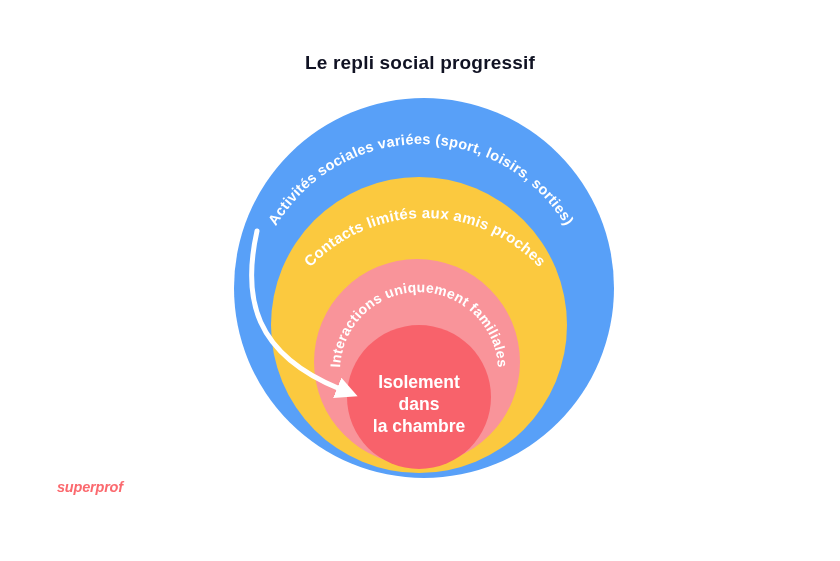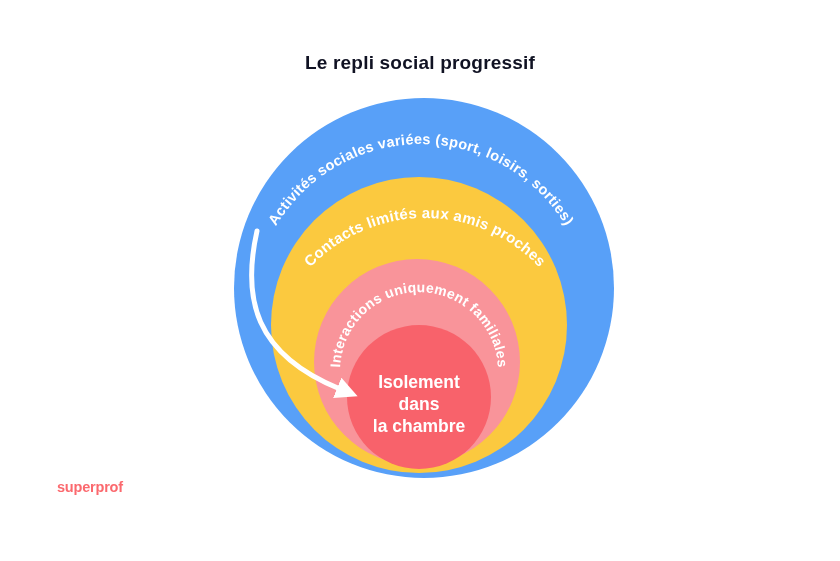--- a/index.html
+++ b/index.html
@@ -53,20 +53,21 @@
     stroke-linecap: round;
   }
   .brand {
     position: absolute;
     left: 57px;
     top: 479px;
     font-size: 14.5px;
     font-weight: 700;
     letter-spacing: -0.2px;
     color: #fb696e;
+    font-style: italic;
   }
 </style>
 </head>
 <body>
 
 <div class="canvas">
 
   <h1 class="title">Le repli social progressif</h1>
 
   <svg class="diagram" viewBox="0 0 840 561" xmlns="http://www.w3.org/2000/svg">

